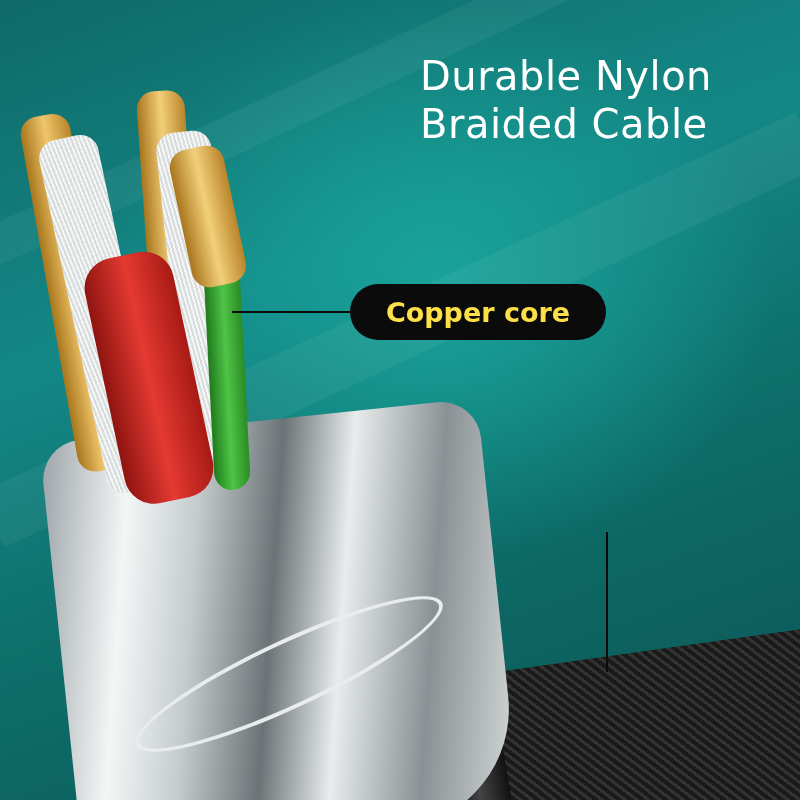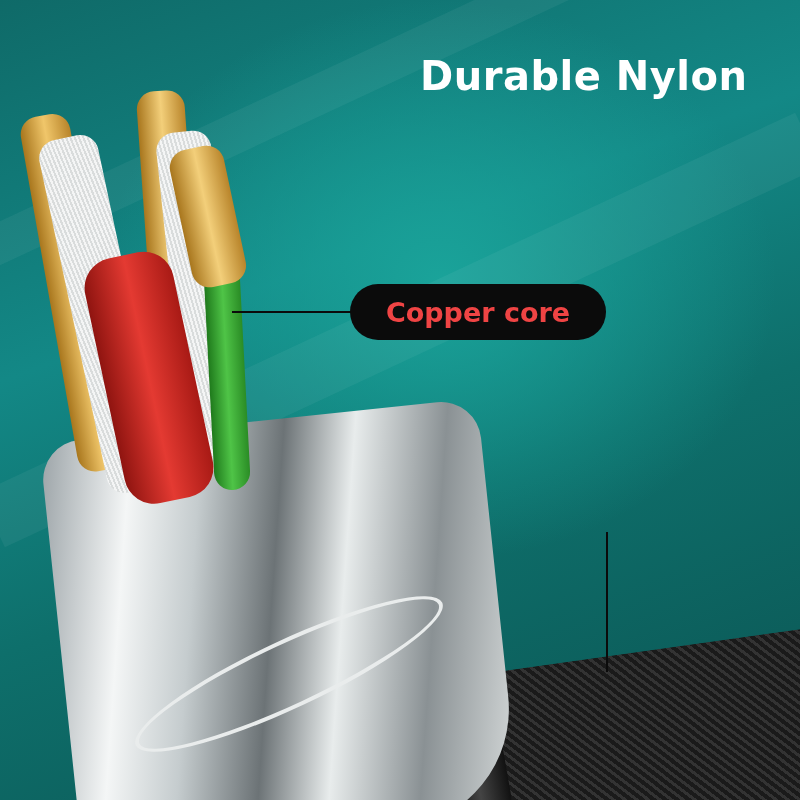--- a/index.html
+++ b/index.html
@@ -6,25 +6,25 @@
   body { width: 800px; height: 800px; overflow: hidden; font-family: "DejaVu Sans", sans-serif; }
   .stage {
     position: relative; width: 800px; height: 800px; overflow: hidden;
     background:
       radial-gradient(ellipse 60% 50% at 55% 35%, #1aa39a 0%, rgba(26,163,154,0) 70%),
       linear-gradient(160deg, #0f6a68 0%, #138886 35%, #0e6f6b 60%, #0b5452 100%);
   }
   .streak { position: absolute; background: rgba(255,255,255,0.05); transform: rotate(-25deg); }
   .title {
     position: absolute; left: 420px; top: 52px; width: 360px;
-    color: #ffffff; font-weight: bold; font-size: 40px; line-height: 48px; letter-spacing: 0.5px;
+    color: #ffffff; font-weight: normal; font-size: 40px; line-height: 48px; letter-spacing: 0.5px;
   }
   .title div { white-space: nowrap; }
   .pill {
-    position: absolute; background: #0b0b0b; color: #ef4444; border-radius: 28px;
+    position: absolute; background: #0b0b0b; color: #fde047; border-radius: 28px;
     font-size: 27px; font-weight: bold; display: flex; align-items: center; justify-content: center;
   }
   .leader { position: absolute; background: #0b0b0b; }
   
   .braid {
     position: absolute; left: 450px; top: 650px; width: 420px; height: 220px;
     background: repeating-linear-gradient(45deg, #1a1a1a 0 4px, #333 4px 7px),
                 #222;
     transform: rotate(-8deg); border-radius: 30px;
   }
@@ -58,20 +58,21 @@
   <div class="wire" style="left:80px;top:110px;width:50px;height:360px;background:linear-gradient(90deg,#a8761d,#f0c66a,#b8842a);transform:rotate(-10deg);"></div>
   <div class="wire" style="left:160px;top:90px;width:48px;height:350px;background:linear-gradient(90deg,#a8761d,#f3cf7a,#b8842a);transform:rotate(-4deg);"></div>
   <div class="wire" style="left:110px;top:130px;width:60px;height:360px;background:repeating-linear-gradient(80deg,#d9dcdc 0 2px,#f4f5f5 2px 4px);transform:rotate(-12deg);"></div>
   <div class="wire" style="left:190px;top:130px;width:55px;height:340px;background:repeating-linear-gradient(80deg,#d9dcdc 0 2px,#f4f5f5 2px 4px);transform:rotate(-6deg);"></div>
   <div class="wire" style="left:215px;top:260px;width:36px;height:230px;background:linear-gradient(90deg,#1f7a1c,#4fc447,#2a8c25);transform:rotate(-3deg);"></div>
   <div class="wire" style="left:130px;top:250px;width:90px;height:250px;background:linear-gradient(90deg,#8f1410,#e43a32,#a81a15);transform:rotate(-12deg);border-radius:30px;"></div>
   <div class="wire" style="left:195px;top:145px;width:55px;height:140px;background:linear-gradient(90deg,#a8761d,#f3cf7a,#b8842a);transform:rotate(-12deg);"></div>
 
   <div class="title">
     <div>Durable Nylon</div>
+    <div>Braided Cable</div>
   </div>
 
   <div class="leader" style="left:232px;top:311px;width:120px;height:2px;"></div>
   <div class="pill" style="left:350px;top:284px;width:256px;height:56px;">
     <span>Copper core</span>
   </div>
 
   <div class="leader" style="left:606px;top:532px;width:2px;height:140px;"></div>
 </div>
 

